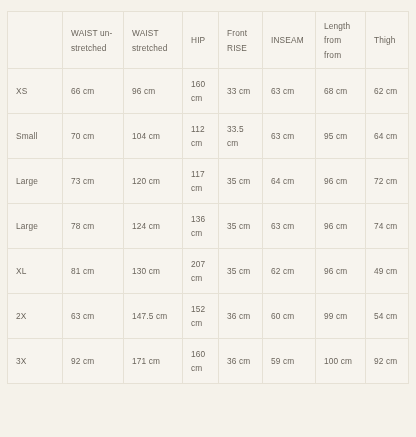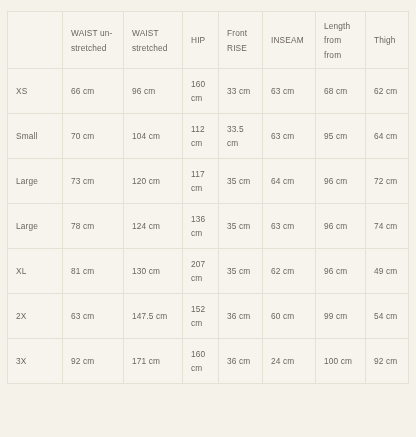--- a/index.html
+++ b/index.html
@@ -268,21 +268,21 @@
         <td>
             <span class="cell-val">171 cm</span>
           </td>
         <td>
             <span class="cell-val">160 cm</span>
           </td>
         <td>
             <span class="cell-val">36 cm</span>
           </td>
         <td>
-            <span class="cell-val">24 cm</span>
+            <span class="cell-val">59 cm</span>
           </td>
         <td>
             <span class="cell-val">100 cm</span>
           </td>
         <td>
             <span class="cell-val">92 cm</span>
           </td>
       </tr>
     </tbody>
   </table>

